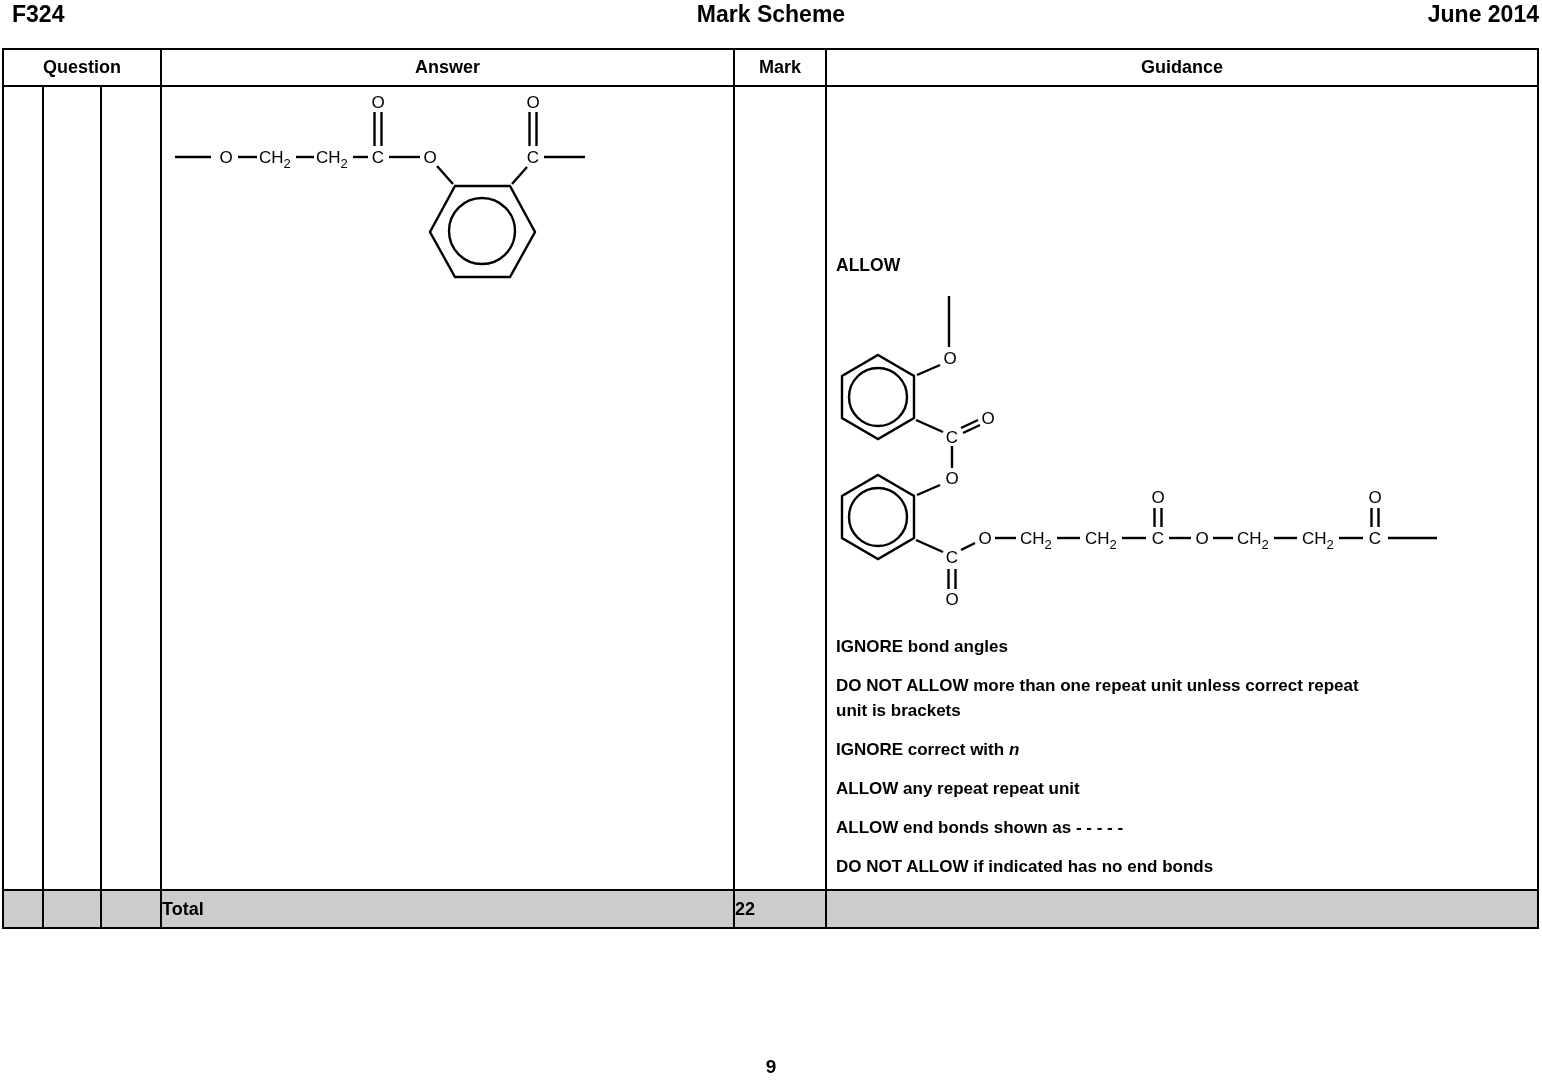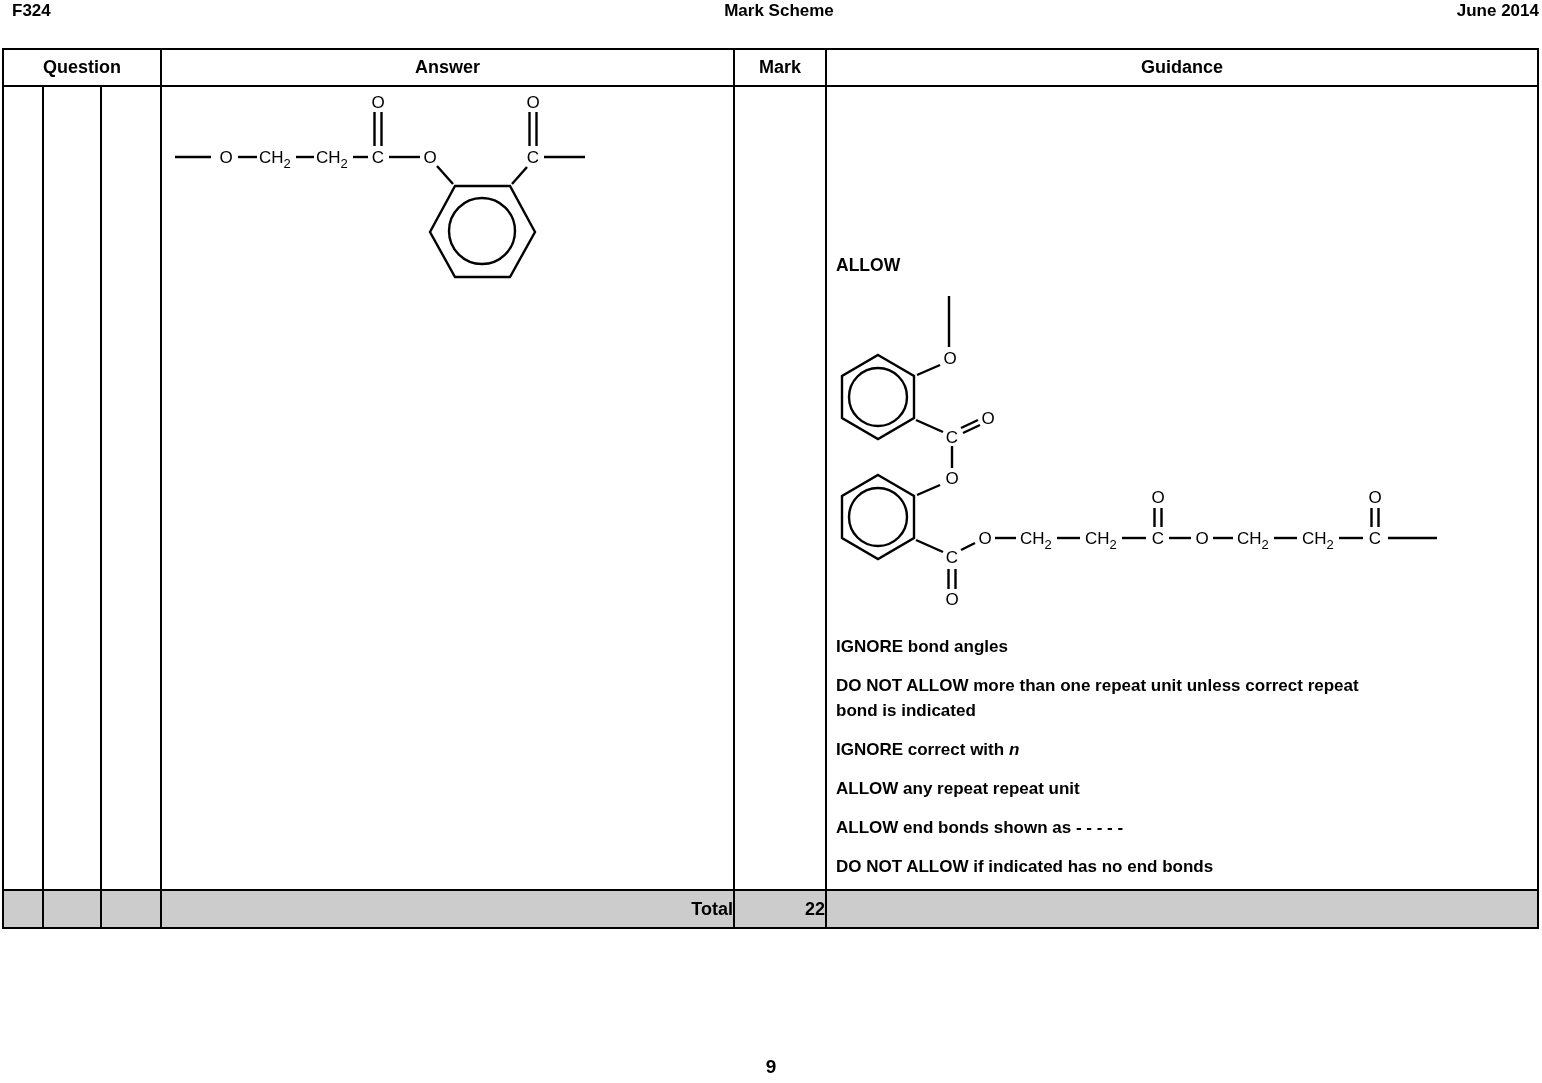--- a/index.html
+++ b/index.html
@@ -2,37 +2,37 @@
 <html><head>
 <meta charset="utf-8">
 <style>
   * { margin:0; padding:0; box-sizing:border-box; }
   html,body { background:#fff; }
   body {
     width:1542px; height:1083px; position:relative;
     font-family:"Liberation Sans", sans-serif; color:#000;
     overflow:hidden;
   }
-  .hdr { position:absolute; top:1px; font-weight:bold; font-size:17px; white-space:nowrap; }
+  .hdr { position:absolute; top:1px; font-weight:bold; font-size:23px; white-space:nowrap; }
   .hdr-left  { left:12px; }
-  .hdr-center{ left:50%; transform:translateX(-50%);margin-left:8px; }
+  .hdr-center{ left:50%; transform:translateX(-50%); }
   .hdr-right { right:3px;text-align:center; }
 
   table.ms {
     position:absolute; left:2px; top:48px; width:1537px; height:881px;
     border-collapse:collapse; table-layout:fixed;
   }
   table.ms th, table.ms td { border:2px solid #000; padding:0; vertical-align:top; }
   table.ms th { font-size:18px; font-weight:bold; vertical-align:middle; text-align:center; }
   tr.row-head { height:37px; }
   tr.row-total { height:38px; }
   tr.row-total td { background:#cccccc; vertical-align:middle; font-weight:bold; font-size:18px; }
   td.cell-answer, td.cell-guidance { position:relative; }
-  td.total-label { text-align:right; padding-right:9px; }
-  td.total-value { text-align:right;margin-top:45px; }
+  td.total-label { text-align:left; padding-right:9px; }
+  td.total-value { text-align:left;margin-top:45px; }
 
   
   svg.mol { position:absolute; overflow:visible; }
   svg.mol .bonds line, svg.mol .bonds polygon, svg.mol .bonds circle {
     stroke:#000; stroke-width:2.4; fill:none; stroke-linecap:butt;
   }
   svg.mol text {
     font-family:"Liberation Sans", sans-serif; font-size:17px; fill:#000;
     text-anchor:middle;
   }
@@ -162,21 +162,21 @@
           <text x="1202" y="544"><tspan>O</tspan></text>
           <text x="1237" y="544" class="left"><tspan>CH</tspan><tspan class="sub" dy="5">2</tspan></text>
           <text x="1302" y="544" class="left"><tspan>CH</tspan><tspan class="sub" dy="5">2</tspan></text>
           <text x="1375" y="544"><tspan>C</tspan></text>
           <text x="1375" y="503"><tspan>O</tspan></text>
         </g>
       </svg>
 
       <div class="notes">
         <p><b>IGNORE</b><span> bond angles</span></p>
-        <p><b>DO NOT ALLOW</b><span> more than one repeat unit unless correct repeat</span><br><span>bond is indicated</span></p>
+        <p><b>DO NOT ALLOW</b><span> more than one repeat unit unless correct repeat</span><br><span>unit is brackets</span></p>
         <p><b>IGNORE</b><span> correct with </span><i>n</i></p>
         <p><b>ALLOW</b><span> any repeat repeat unit</span></p>
         <p><b>ALLOW</b><span> end bonds shown as - - - - -</span></p>
         <p><b>DO NOT ALLOW</b><span> if indicated has no end bonds</span></p>
       </div>
     </td>
   </tr>
 
   <tr class="row-total">
     <td></td>

